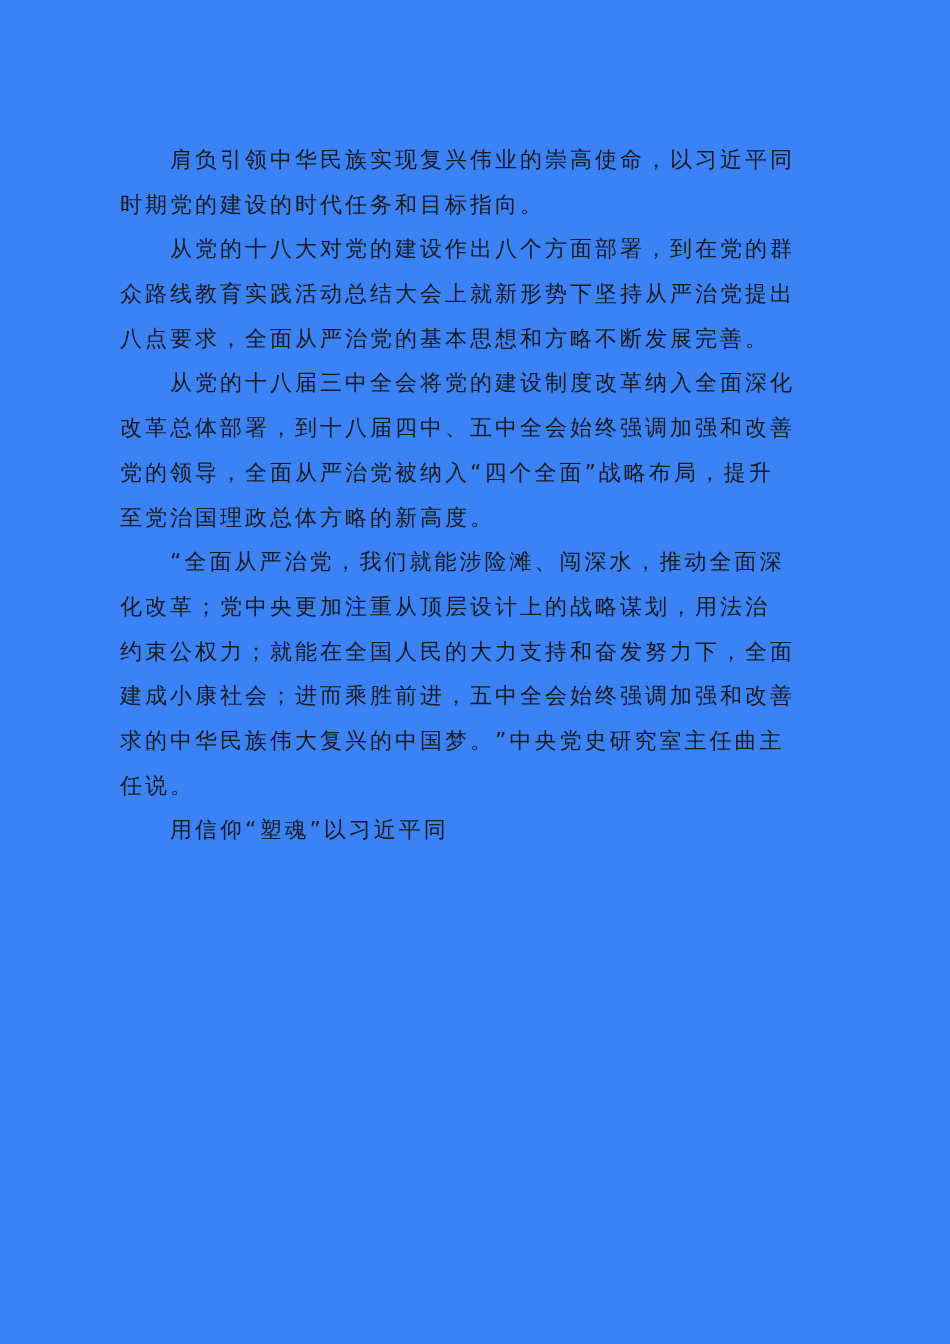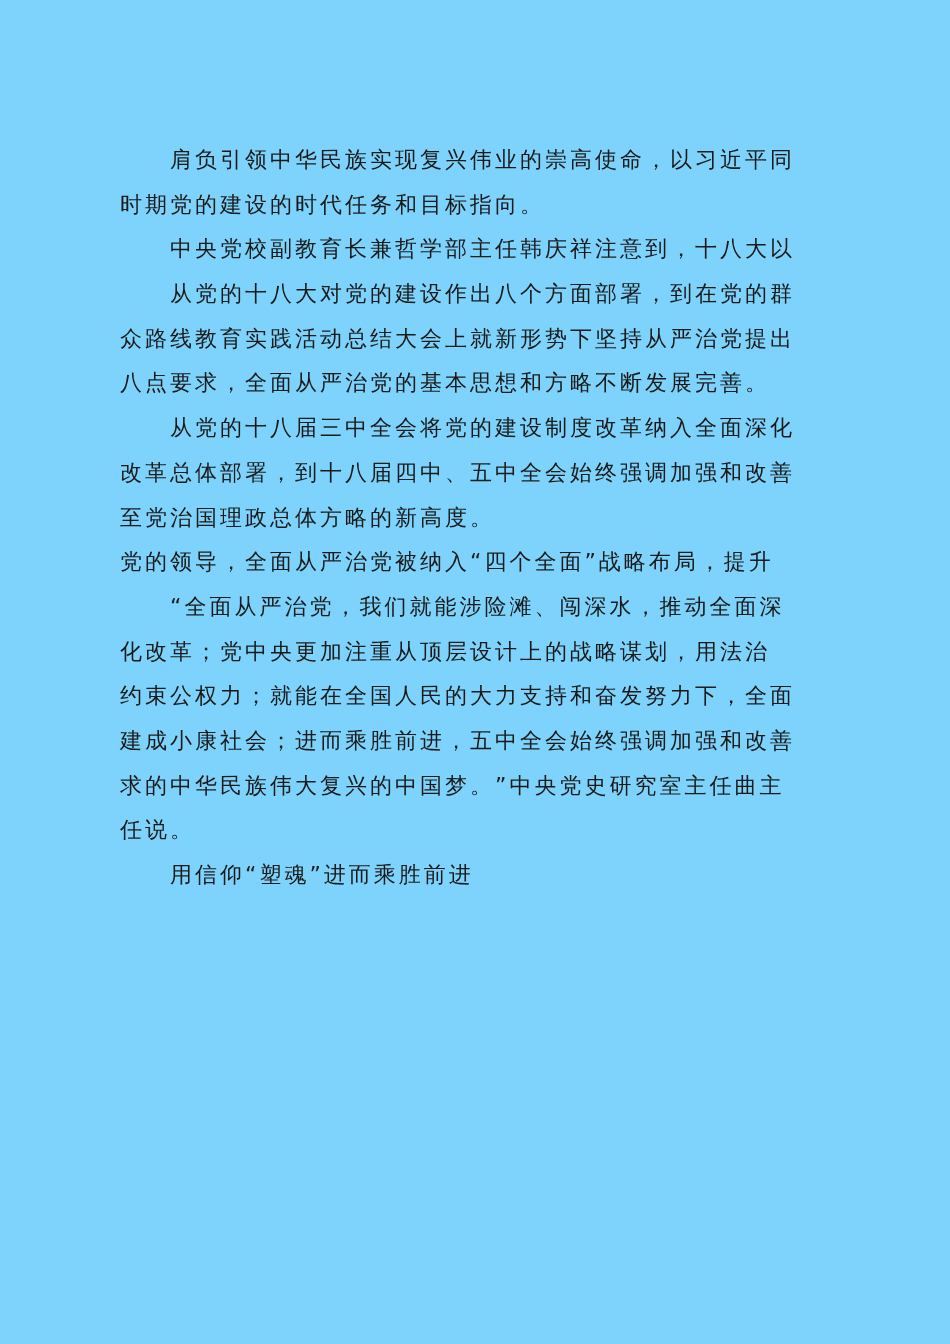--- a/index.html
+++ b/index.html
@@ -12,21 +12,21 @@
     height: 1344px;
     position: relative;
     overflow: hidden;
   }
   .page {
     position: absolute;
     left: 0;
     top: 0;
     width: 950px;
     height: 1344px;
-    background: #7dd3fc;
+    background: #3b82f6;
   }
   .body-text {
     position: absolute;
     left: 120px;
     top: 138px;
     width: 710px;
     font-family: "DejaVu Sans", "Liberation Sans", sans-serif;
     font-size: 22px;
     color: #1a1a1a;
   }
@@ -48,44 +48,43 @@
 
 <div class="page">
   <div class="body-text">
 
     <div class="para">
       <div class="line indent">肩负引领中华民族实现复兴伟业的崇高使命，以习近平同</div>
       <div class="line">时期党的建设的时代任务和目标指向。</div>
     </div>
 
     <div class="para">
-      <div class="line indent">中央党校副教育长兼哲学部主任韩庆祥注意到，十八大以</div>
     </div>
 
     <div class="para">
       <div class="line indent">从党的十八大对党的建设作出八个方面部署，到在党的群</div>
       <div class="line">众路线教育实践活动总结大会上就新形势下坚持从严治党提出</div>
       <div class="line">八点要求，全面从严治党的基本思想和方略不断发展完善。</div>
     </div>
 
     <div class="para">
       <div class="line indent">从党的十八届三中全会将党的建设制度改革纳入全面深化</div>
       <div class="line">改革总体部署，到十八届四中、五中全会始终强调加强和改善</div>
+      <div class="line">党的领导，全面从严治党被纳入“四个全面”战略布局，提升</div>
       <div class="line">至党治国理政总体方略的新高度。</div>
-      <div class="line">党的领导，全面从严治党被纳入“四个全面”战略布局，提升</div>
     </div>
 
 
     <div class="para">
       <div class="line indent">“全面从严治党，我们就能涉险滩、闯深水，推动全面深</div>
       <div class="line">化改革；党中央更加注重从顶层设计上的战略谋划，用法治</div>
       <div class="line">约束公权力；就能在全国人民的大力支持和奋发努力下，全面</div>
       <div class="line">建成小康社会；进而乘胜前进，五中全会始终强调加强和改善</div>
       <div class="line">求的中华民族伟大复兴的中国梦。”中央党史研究室主任曲主</div>
       <div class="line">任说。</div>
     </div>
 
     <div class="para">
-      <div class="line indent">用信仰“塑魂”进而乘胜前进</div>
+      <div class="line indent">用信仰“塑魂”以习近平同</div>
     </div>
 
   </div>
 </div>
 
 </body></html>

